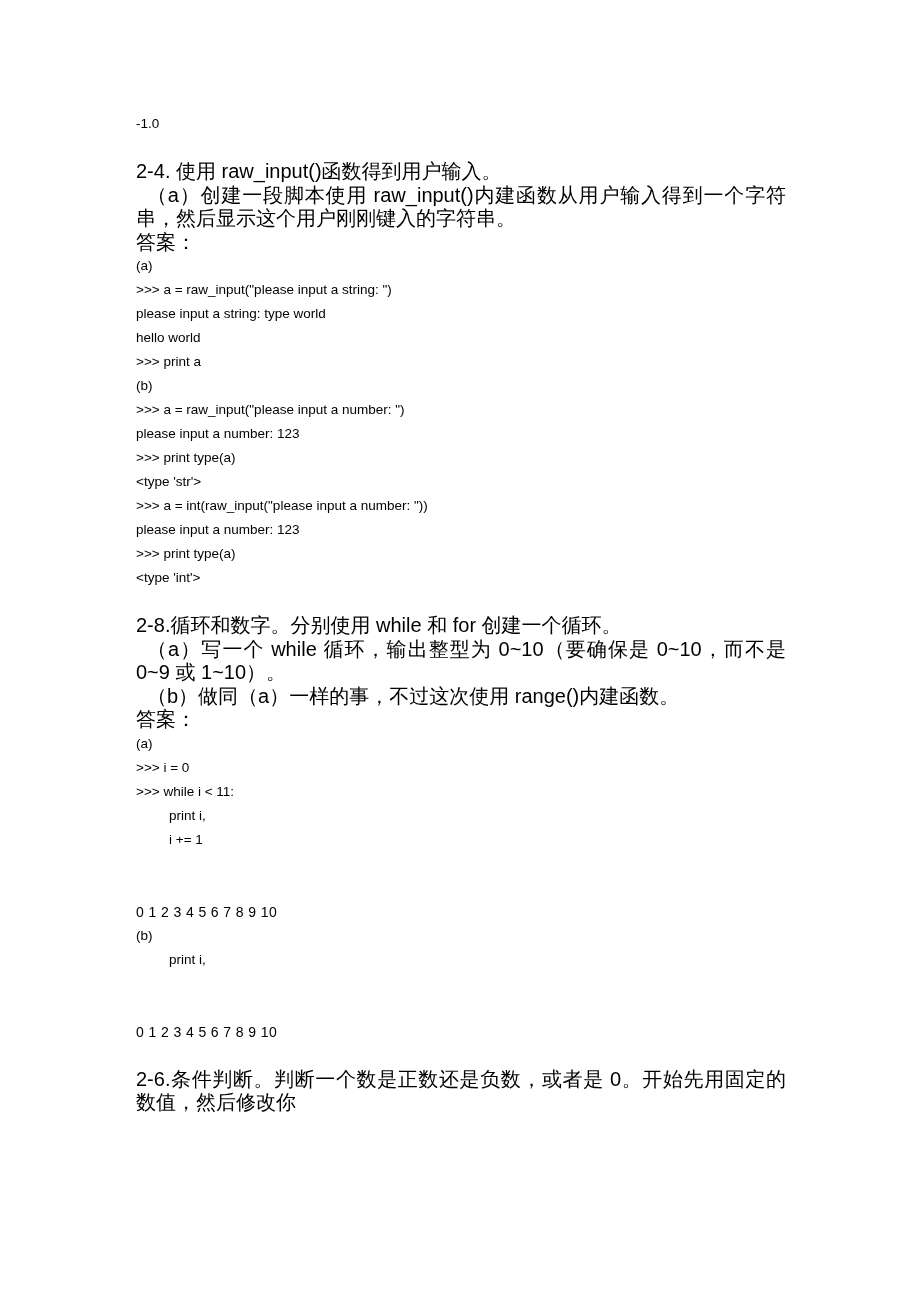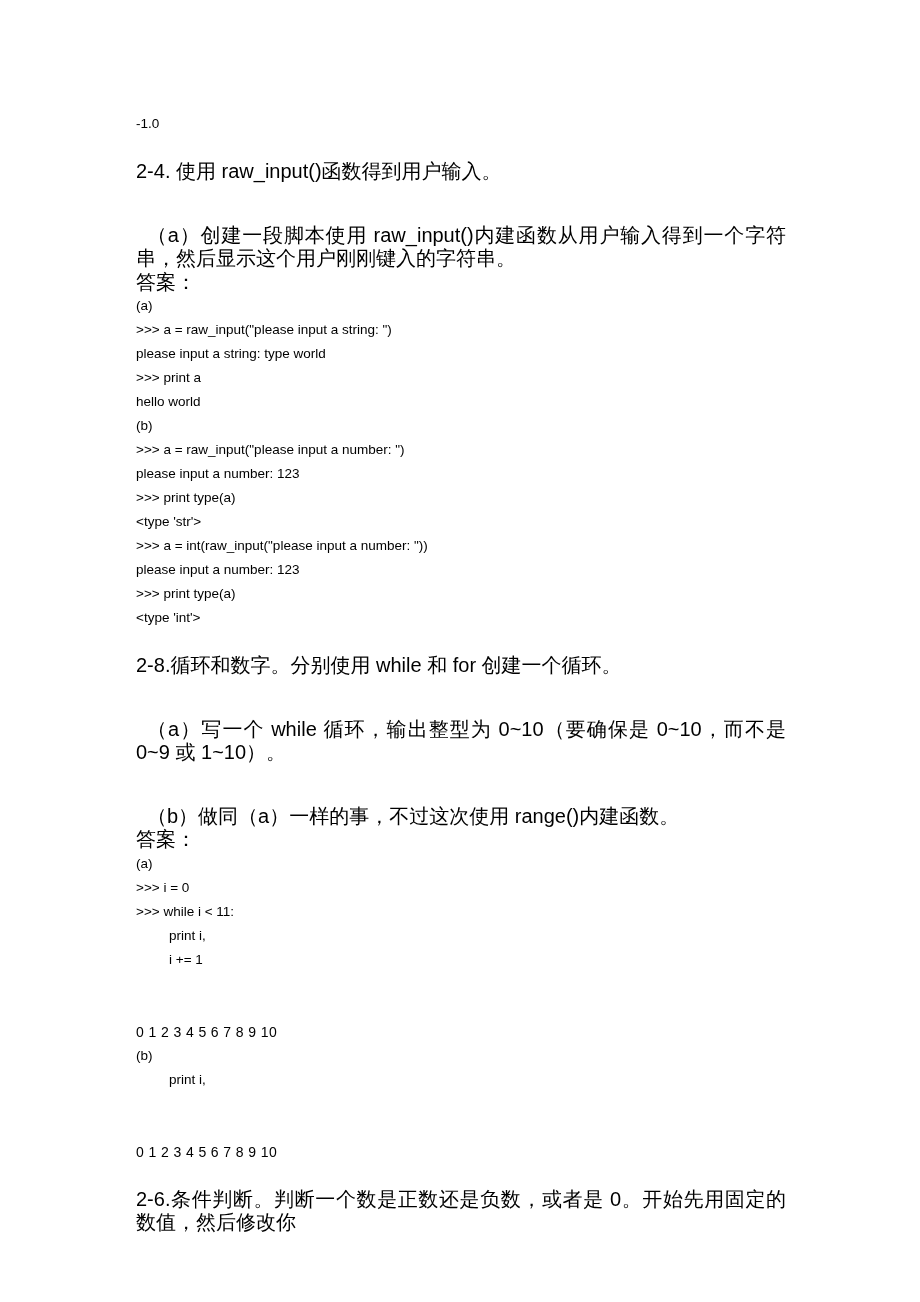--- a/index.html
+++ b/index.html
@@ -35,21 +35,20 @@
   }
   
   .prose {
     font-size: 20px;
     line-height: 23.5px;
     text-align: justify;
     text-justify: inter-character;
   }
   .prose-indent {
     text-indent: 11px;
-    margin-top: 40px;
   }
   
   .code {
     font-size: 13.5px;
     line-height: 24px;
     white-space: pre;
   }
   .code-indent {
     padding-left: 33px;
   }
@@ -77,22 +76,22 @@
 
     <div class="spacer"></div>
 
     <div class="line prose">2-4. 使用 raw_input()函数得到用户输入。</div>
     <div class="line prose prose-indent">（a）创建一段脚本使用 raw_input()内建函数从用户输入得到一个字符串，然后显示这个用户刚刚键入的字符串。</div>
     <div class="line prose">答案：</div>
 
     <div class="line code">(a)</div>
     <div class="line code">&gt;&gt;&gt; a = raw_input("please input a string: ")</div>
     <div class="line code">please input a string: type world</div>
+    <div class="line code">hello world</div>
     <div class="line code">&gt;&gt;&gt; print a</div>
-    <div class="line code">hello world</div>
 
     <div class="line code">(b)</div>
     <div class="line code">&gt;&gt;&gt; a = raw_input("please input a number: ")</div>
     <div class="line code">please input a number: 123</div>
     <div class="line code">&gt;&gt;&gt; print type(a)</div>
     <div class="line code">&lt;type 'str'&gt;</div>
     <div class="line code">&gt;&gt;&gt; a = int(raw_input("please input a number: "))</div>
     <div class="line code">please input a number: 123</div>
     <div class="line code">&gt;&gt;&gt; print type(a)</div>
     <div class="line code">&lt;type 'int'&gt;</div>

